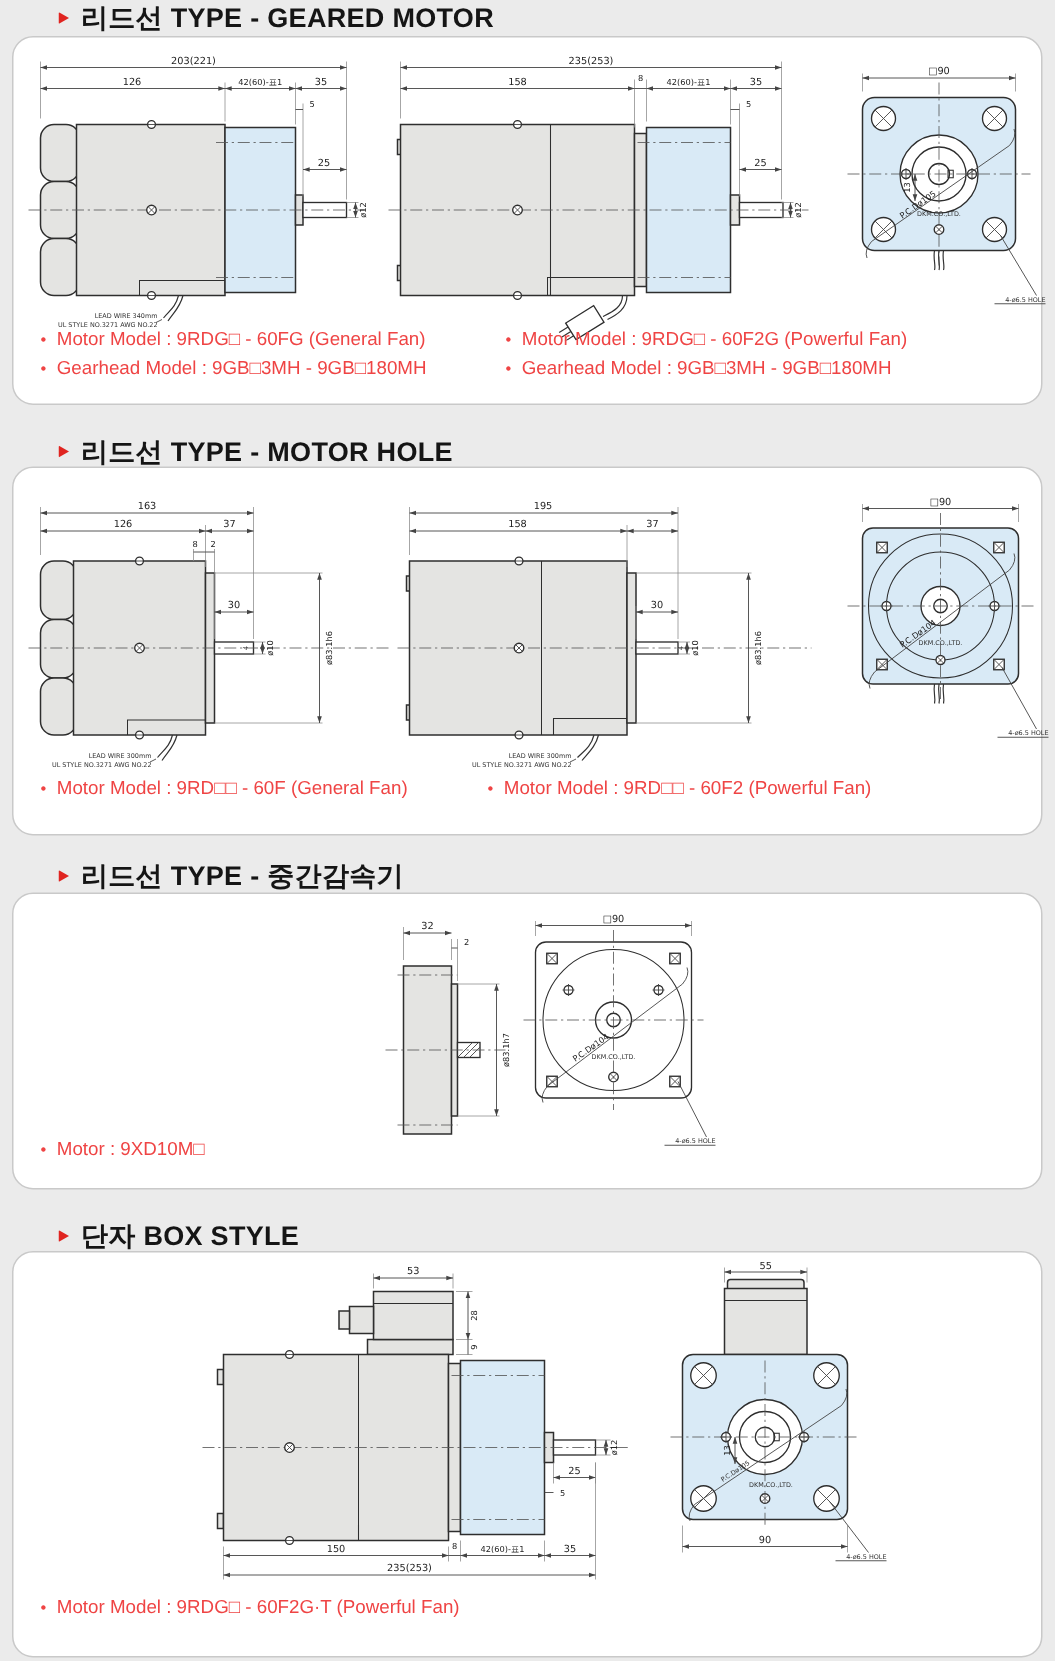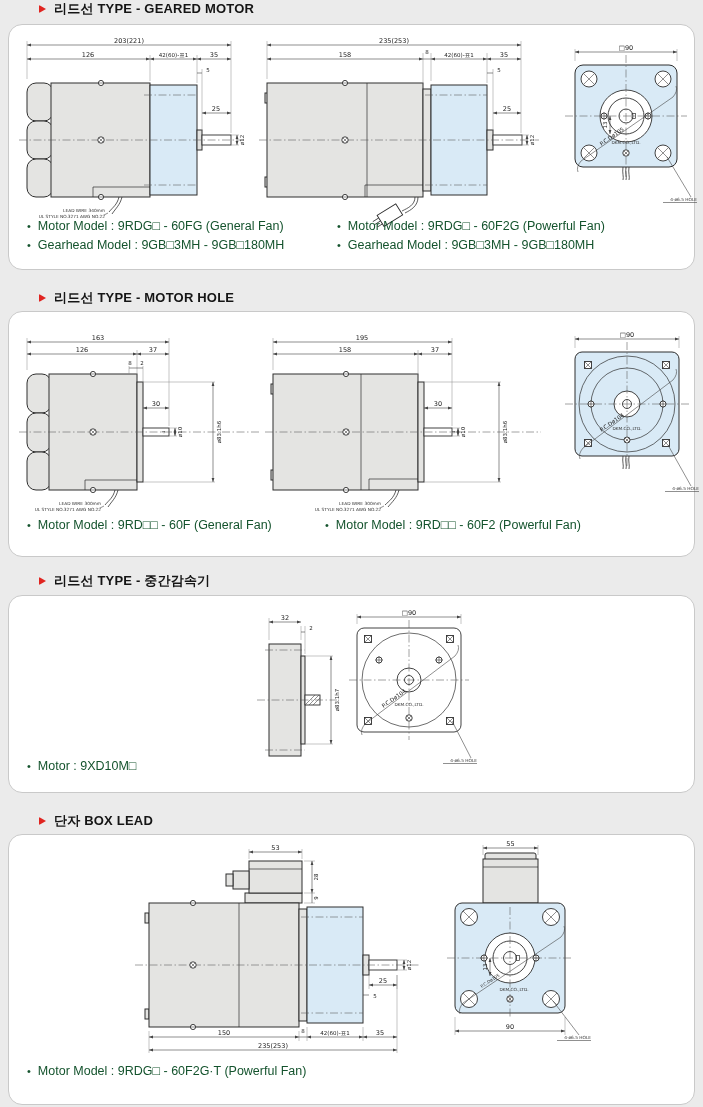--- a/index.html
+++ b/index.html
@@ -4,34 +4,34 @@
 <style>
   html,body{margin:0;padding:0;}
   body{
     width:703px;height:1107px;position:relative;
     background:#ebebeb;
     font-family:"Liberation Sans",sans-serif;
     color:#111;overflow:hidden;
   }
   .section-header{
     position:absolute;left:7px;display:flex;align-items:center;gap:8px;
-    font-size:13px;font-weight:bold;color:#151515;letter-spacing:.2px;padding-left:32px;
+    font-size:18px;font-weight:bold;color:#151515;letter-spacing:.2px;padding-left:32px;
   }
   .tri{
     width:0;height:0;border-left:7px solid #e02420;
     border-top:4px solid transparent;border-bottom:4px solid transparent;
     border-radius:1px;flex:0 0 auto;
   }
   .panel{
     position:absolute;left:8px;width:685px;background:#ffffff;
     border:1px solid #c9c9c9;border-radius:14px;
   }
   .panel svg{position:absolute;}
   .models{
-    position:absolute;font-size:12.5px;color:#14532d;
+    position:absolute;font-size:12.5px;color:#ef4444;
     display:grid;column-gap:26px;row-gap:5px;
   }
   .mline{white-space:nowrap;}
   .mline .b{margin-right:7px;font-size:11px;}
   .olt{fill:none;stroke:#2e2e2e;stroke-width:.7;}
   .fillg{fill:#e4e4e2;stroke:#2e2e2e;stroke-width:1;}
   .fillb{fill:#d9eaf6;stroke:#2e2e2e;stroke-width:1;}
   .fillw{fill:#ffffff;stroke:#2e2e2e;stroke-width:.9;}
   .dl{stroke:#444;stroke-width:.6;fill:none;}
   .wl{stroke:#333;stroke-width:.8;fill:none;}
@@ -512,21 +512,21 @@
     <line x1="108" y1="155.5" x2="142" y2="155.5" class="dl"></line>
   </svg>
 
   <div class="models" style="left:18px;top:163px;grid-template-columns:auto">
     <div class="mline"><span class="b">•</span><span>Motor : 9XD10M□</span></div>
   </div>
 </div>
 
 <div class="section-header" style="top:812px">
   <span class="tri"></span>
-  <span>단자 BOX LEAD</span>
+  <span>단자 BOX STYLE</span>
 </div>
 
 <div class="panel" style="top:834px;height:269px">
 
   <svg style="left:118px;top:6px" width="308" height="218" viewBox="0 0 308 218">
     <g>
       <rect x="118" y="52" width="57" height="10" class="fillg"></rect>
       <rect x="122" y="20" width="53" height="32" class="fillg"></rect>
       <line x1="122" y1="28" x2="175" y2="28" class="olt"></line>
       <rect x="106" y="30" width="16" height="18" class="fillg"></rect>

